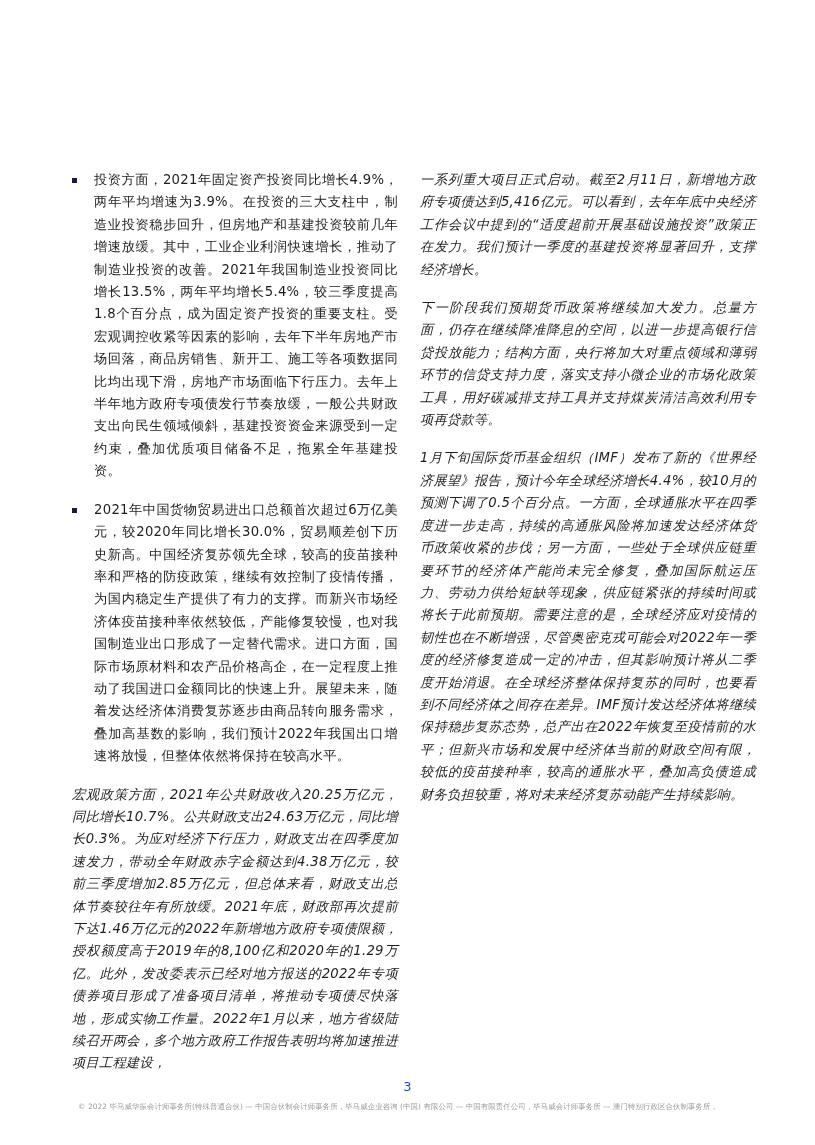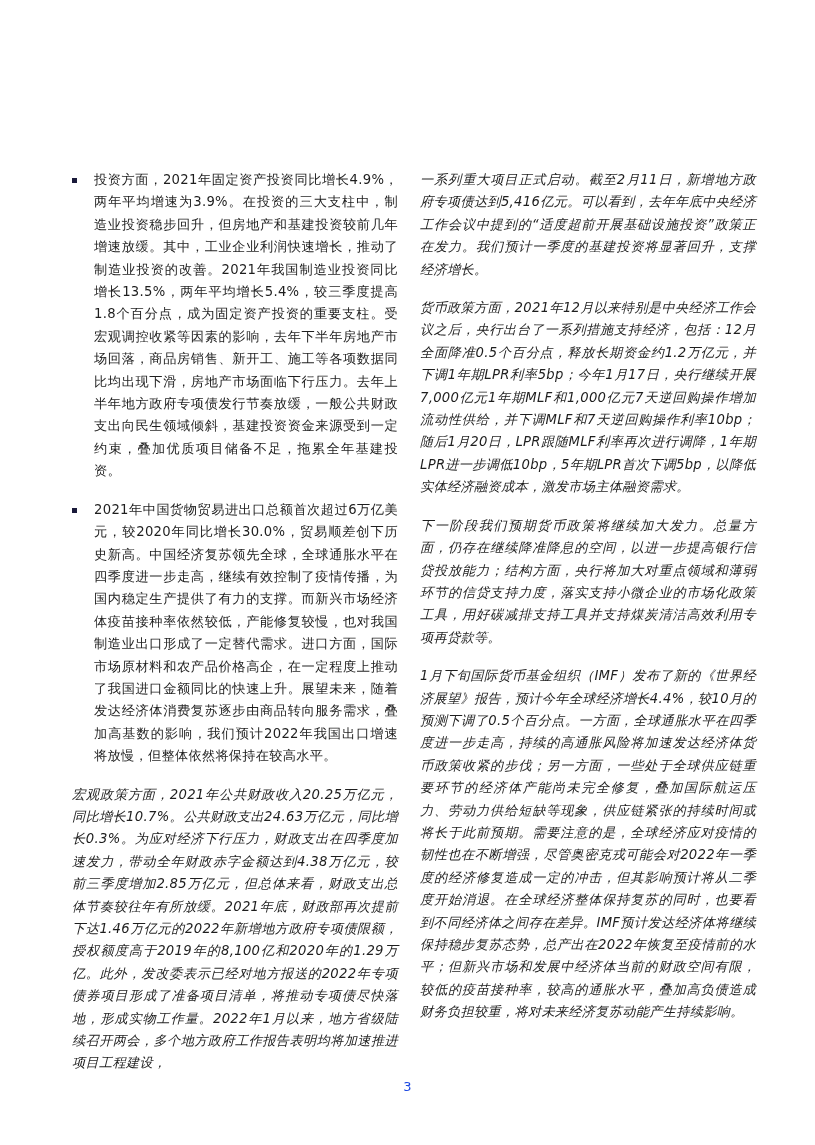--- a/index.html
+++ b/index.html
@@ -20,28 +20,28 @@
 </head>
 <body>
 
 <div class="col col-left">
   <div class="bullet">
     <span class="bullet-mark"></span>
     <span>投资方面，2021年固定资产投资同比增长4.9%，两年平均增速为3.9%。在投资的三大支柱中，制造业投资稳步回升，但房地产和基建投资较前几年增速放缓。其中，工业企业利润快速增长，推动了制造业投资的改善。2021年我国制造业投资同比增长13.5%，两年平均增长5.4%，较三季度提高1.8个百分点，成为固定资产投资的重要支柱。受宏观调控收紧等因素的影响，去年下半年房地产市场回落，商品房销售、新开工、施工等各项数据同比均出现下滑，房地产市场面临下行压力。去年上半年地方政府专项债发行节奏放缓，一般公共财政支出向民生领域倾斜，基建投资资金来源受到一定约束，叠加优质项目储备不足，拖累全年基建投资。</span>
   </div>
   <div class="bullet">
     <span class="bullet-mark"></span>
-    <span>2021年中国货物贸易进出口总额首次超过6万亿美元，较2020年同比增长30.0%，贸易顺差创下历史新高。中国经济复苏领先全球，全球通胀水平在四季度进一步走高，继续有效控制了疫情传播，为国内稳定生产提供了有力的支撑。而新兴市场经济体疫苗接种率依然较低，产能修复较慢，也对我国制造业出口形成了一定替代需求。进口方面，国际市场原材料和农产品价格高企，在一定程度上推动了我国进口金额同比的快速上升。展望未来，随着发达经济体消费复苏逐步由商品转向服务需求，叠加高基数的影响，我们预计2022年我国出口增速将放慢，但整体依然将保持在较高水平。</span>
+    <span>2021年中国货物贸易进出口总额首次超过6万亿美元，较2020年同比增长30.0%，贸易顺差创下历史新高。中国经济复苏领先全球，较高的疫苗接种率和严格的防疫政策，继续有效控制了疫情传播，为国内稳定生产提供了有力的支撑。而新兴市场经济体疫苗接种率依然较低，产能修复较慢，也对我国制造业出口形成了一定替代需求。进口方面，国际市场原材料和农产品价格高企，在一定程度上推动了我国进口金额同比的快速上升。展望未来，随着发达经济体消费复苏逐步由商品转向服务需求，叠加高基数的影响，我们预计2022年我国出口增速将放慢，但整体依然将保持在较高水平。</span>
   </div>
   <p class="para">宏观政策方面，2021年公共财政收入20.25万亿元，同比增长10.7%。公共财政支出24.63万亿元，同比增长0.3%。为应对经济下行压力，财政支出在四季度加速发力，带动全年财政赤字金额达到4.38万亿元，较前三季度增加2.85万亿元，但总体来看，财政支出总体节奏较往年有所放缓。2021年底，财政部再次提前下达1.46万亿元的2022年新增地方政府专项债限额，授权额度高于2019年的8,100亿和2020年的1.29万亿。此外，发改委表示已经对地方报送的2022年专项债券项目形成了准备项目清单，将推动专项债尽快落地，形成实物工作量。2022年1月以来，地方省级陆续召开两会，多个地方政府工作报告表明均将加速推进项目工程建设，</p>
 </div>
 
 <div class="col col-right">
   <p class="para">一系列重大项目正式启动。截至2月11日，新增地方政府专项债达到5,416亿元。可以看到，去年年底中央经济工作会议中提到的“适度超前开展基础设施投资”政策正在发力。我们预计一季度的基建投资将显著回升，支撑经济增长。</p>
-  <p class="para">货币政策方面，2021年12月以来特别是中央经济工作会议之后，央行出台了一系列措施支持经济，包括：12月全面降准0.5个百分点，释放长期资金约1.2万亿元，并下调1年期LPR利率5bp；今年1月17日，央行继续开展7,000亿元1年期MLF和1,000亿元7天逆回购操作增加流动性供给，并下调MLF和7天逆回购操作利率10bp；随后1月20日，LPR跟随MLF利率再次进行调降，1年期LPR进一步调低10bp，5年期LPR首次下调5bp，以降低实体经济融资成本，激发市场主体融资需求。</p>
   <p class="para">下一阶段我们预期货币政策将继续加大发力。总量方面，仍存在继续降准降息的空间，以进一步提高银行信贷投放能力；结构方面，央行将加大对重点领域和薄弱环节的信贷支持力度，落实支持小微企业的市场化政策工具，用好碳减排支持工具并支持煤炭清洁高效利用专项再贷款等。</p>
   <p class="para">1月下旬国际货币基金组织（IMF）发布了新的《世界经济展望》报告，预计今年全球经济增长4.4%，较10月的预测下调了0.5个百分点。一方面，全球通胀水平在四季度进一步走高，持续的高通胀风险将加速发达经济体货币政策收紧的步伐；另一方面，一些处于全球供应链重要环节的经济体产能尚未完全修复，叠加国际航运压力、劳动力供给短缺等现象，供应链紧张的持续时间或将长于此前预期。需要注意的是，全球经济应对疫情的韧性也在不断增强，尽管奥密克戎可能会对2022年一季度的经济修复造成一定的冲击，但其影响预计将从二季度开始消退。在全球经济整体保持复苏的同时，也要看到不同经济体之间存在差异。IMF预计发达经济体将继续保持稳步复苏态势，总产出在2022年恢复至疫情前的水平；但新兴市场和发展中经济体当前的财政空间有限，较低的疫苗接种率，较高的通胀水平，叠加高负债造成财务负担较重，将对未来经济复苏动能产生持续影响。</p>
 </div>
 
 <div class="page-number">3</div>
 
 <div class="footer">
+  <div>© 2022 毕马威华振会计师事务所(特殊普通合伙) — 中国合伙制会计师事务所，毕马威企业咨询 (中国) 有限公司 — 中国有限责任公司，毕马威会计师事务所 — 澳门特别行政区合伙制事务所，</div>
 </div>
 
 </body></html>

